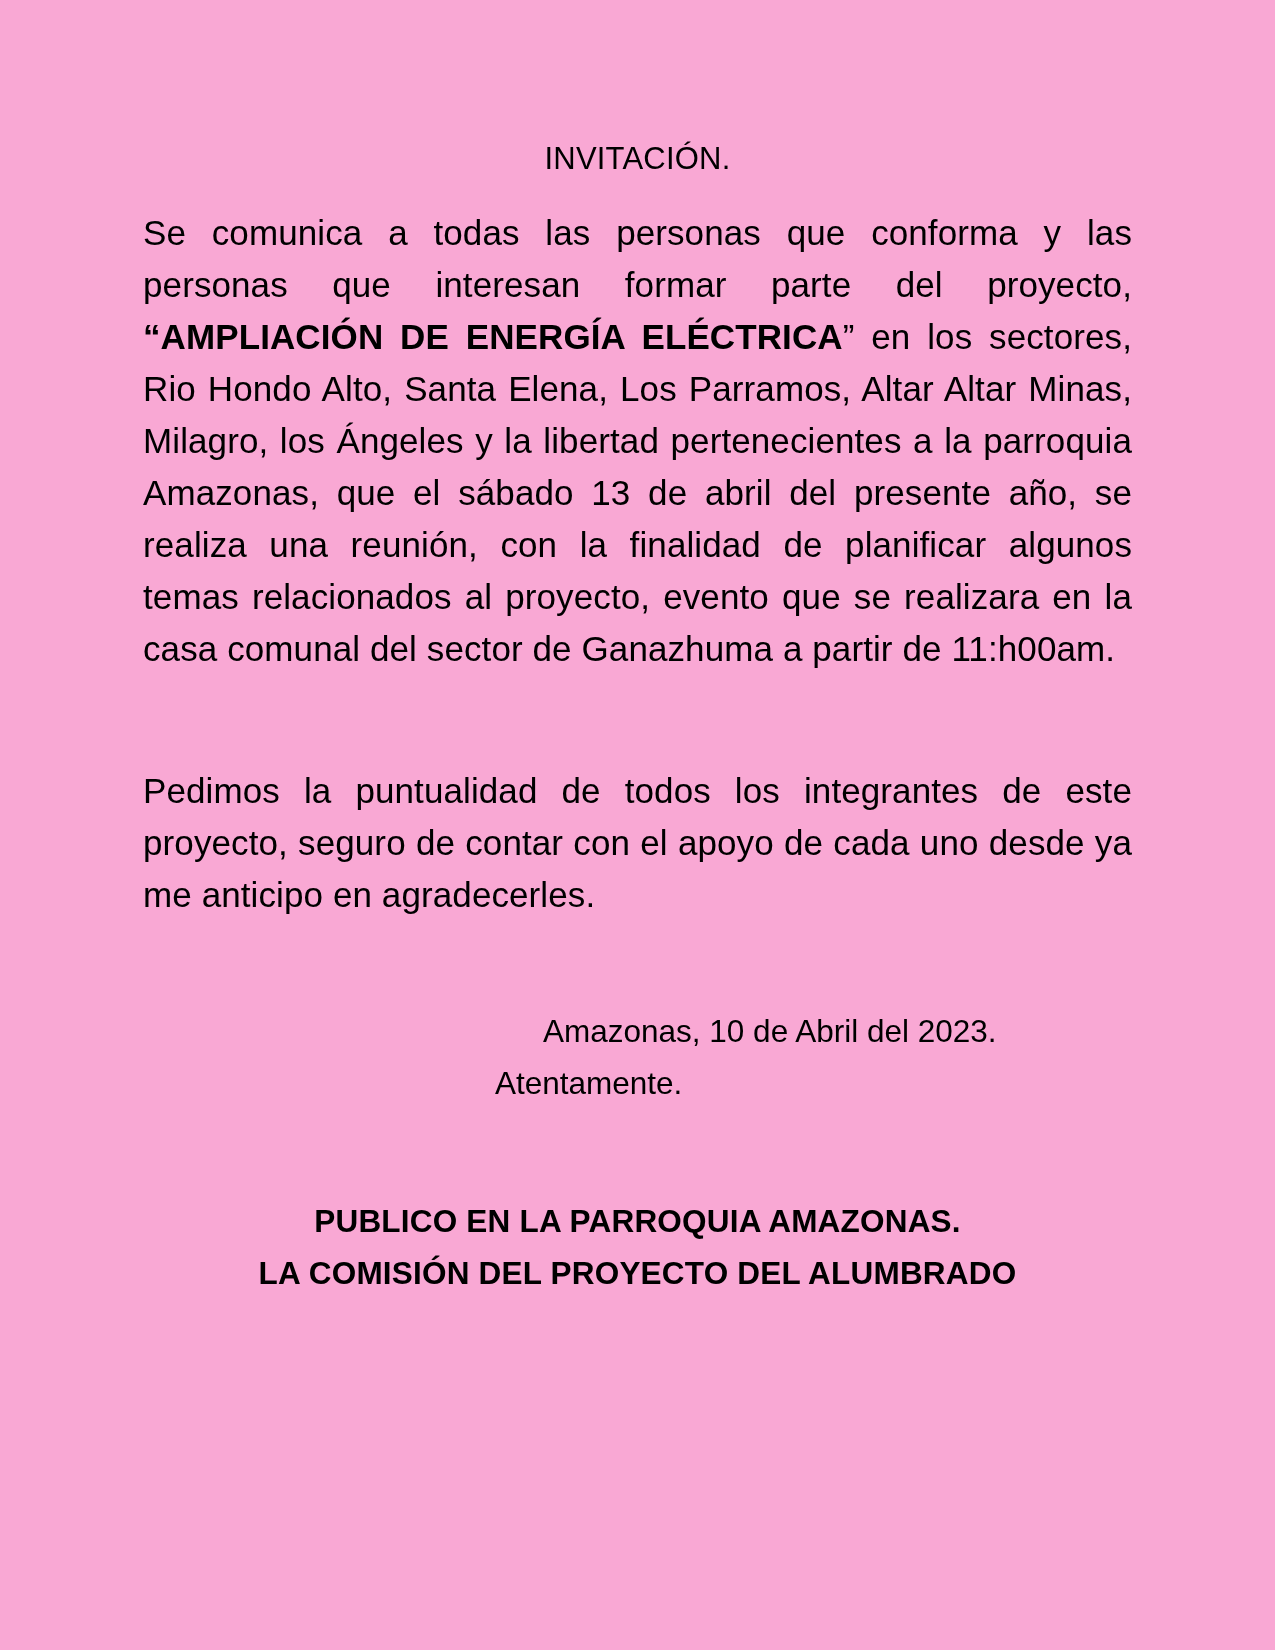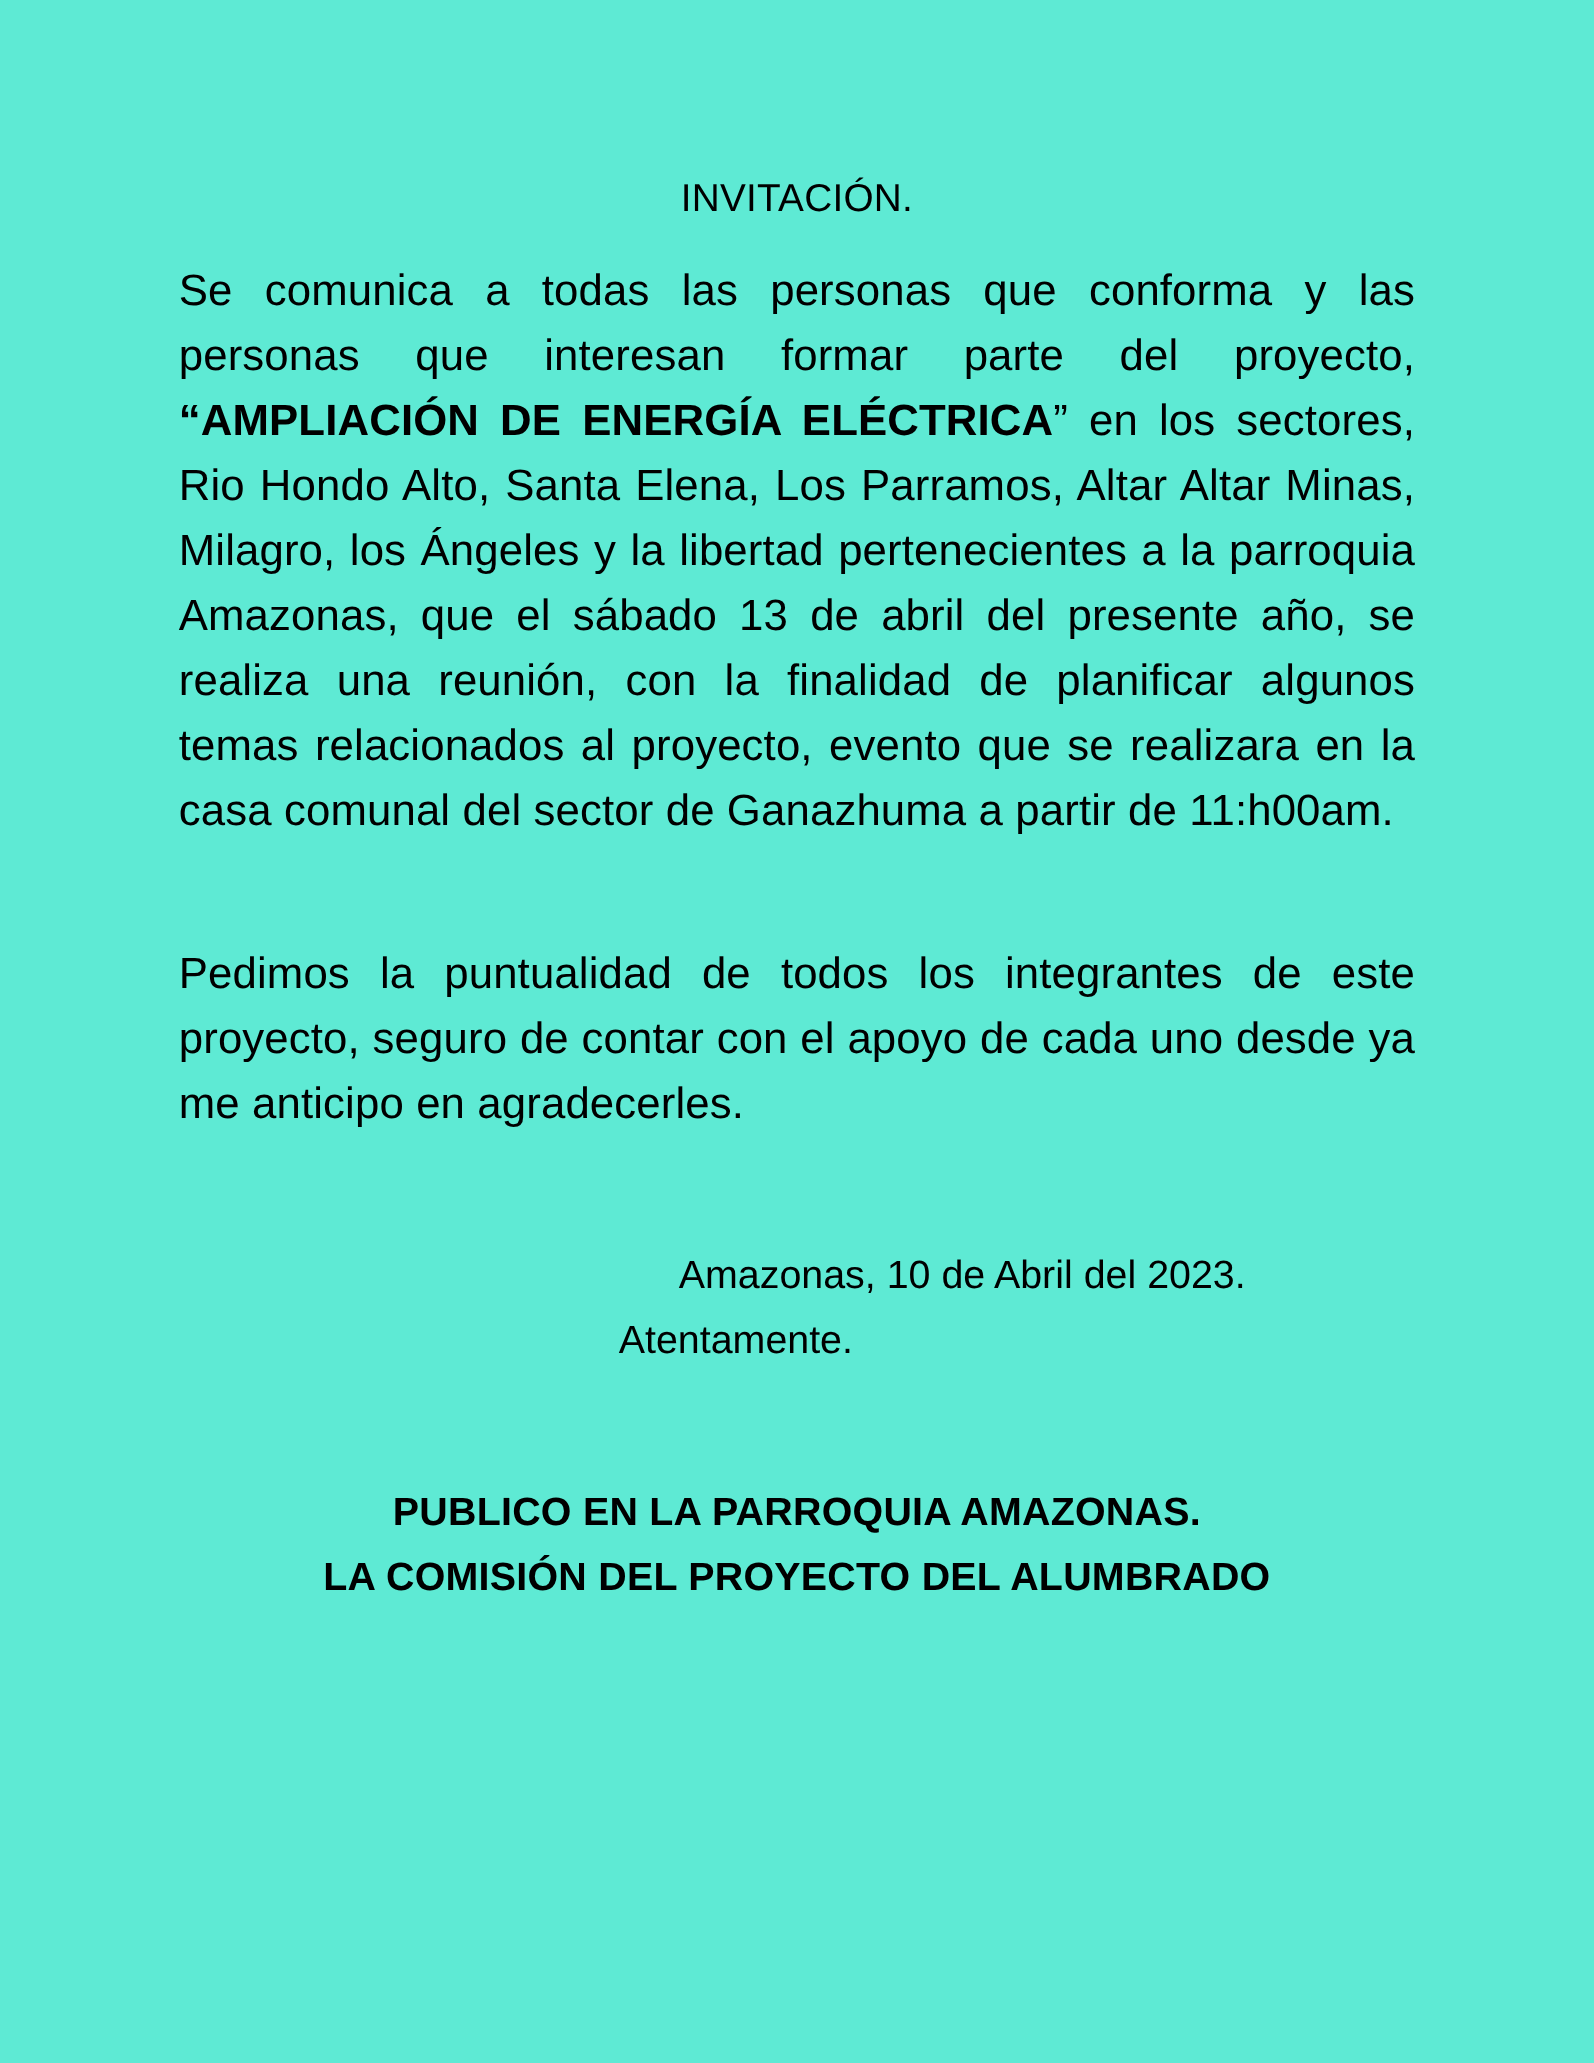--- a/index.html
+++ b/index.html
@@ -14,21 +14,21 @@
     font-family: "Liberation Sans", sans-serif;
     color: #000000;
     position: relative;
     overflow: hidden;
   }
   .page {
     box-sizing: border-box;
     width: 1275px;
     height: 1650px;
     padding: 140px 143px 0 143px;
-    background: #5eead4;
+    background: #f9a8d4;
   }
   .doc-title {
     text-align: center;
     font-size: 31px;
     line-height: 1.2;
     margin: 0 0 30px 0;
     font-weight: 400;
     letter-spacing: 0.2px;
   }
   .body-par {
@@ -39,21 +39,21 @@
     margin: 0;
     letter-spacing: 0.1px;
   }
   .body-par b {
     font-weight: bold;
   }
   .spacer-1 {
     height: 78px;
   }
   .par-2 {
-    margin-top: 0;
+    margin-top: 12px;
   }
   .spacer-2 {
     height: 84px;
   }
   .sign-line {
     font-size: 31.5px;
     line-height: 52px;
     margin: 0;
     padding-left: 400px;
   }

